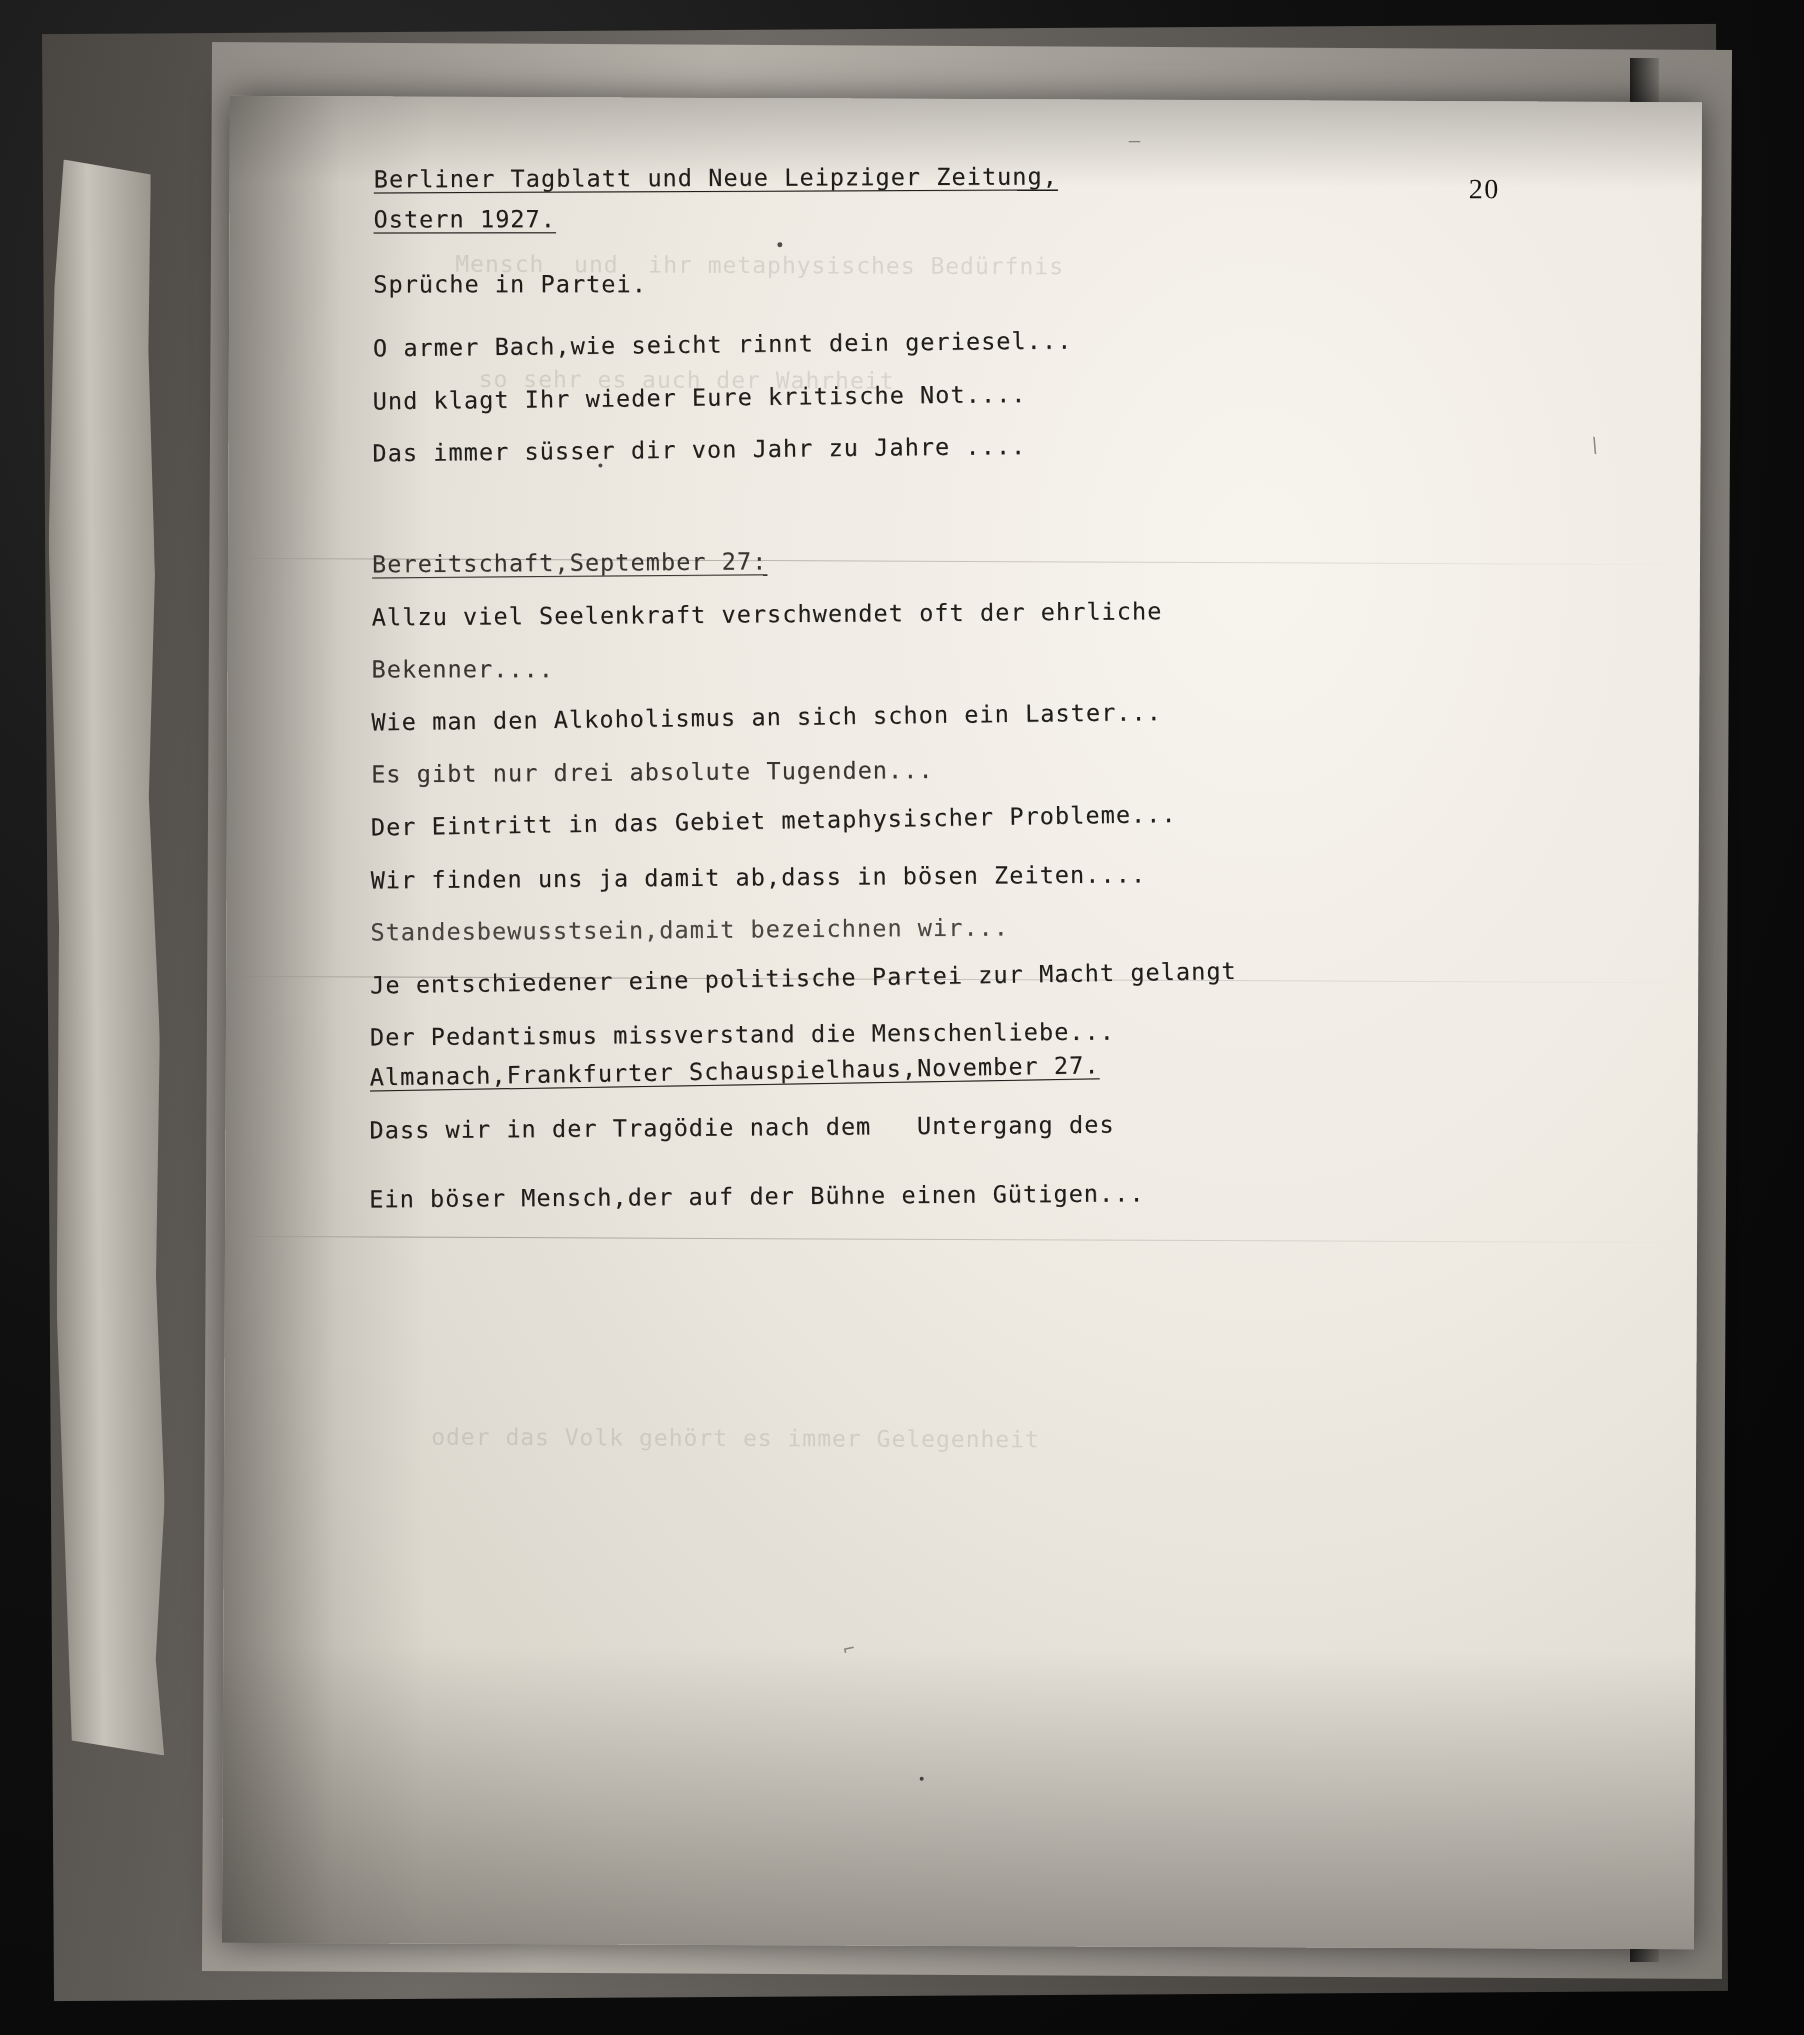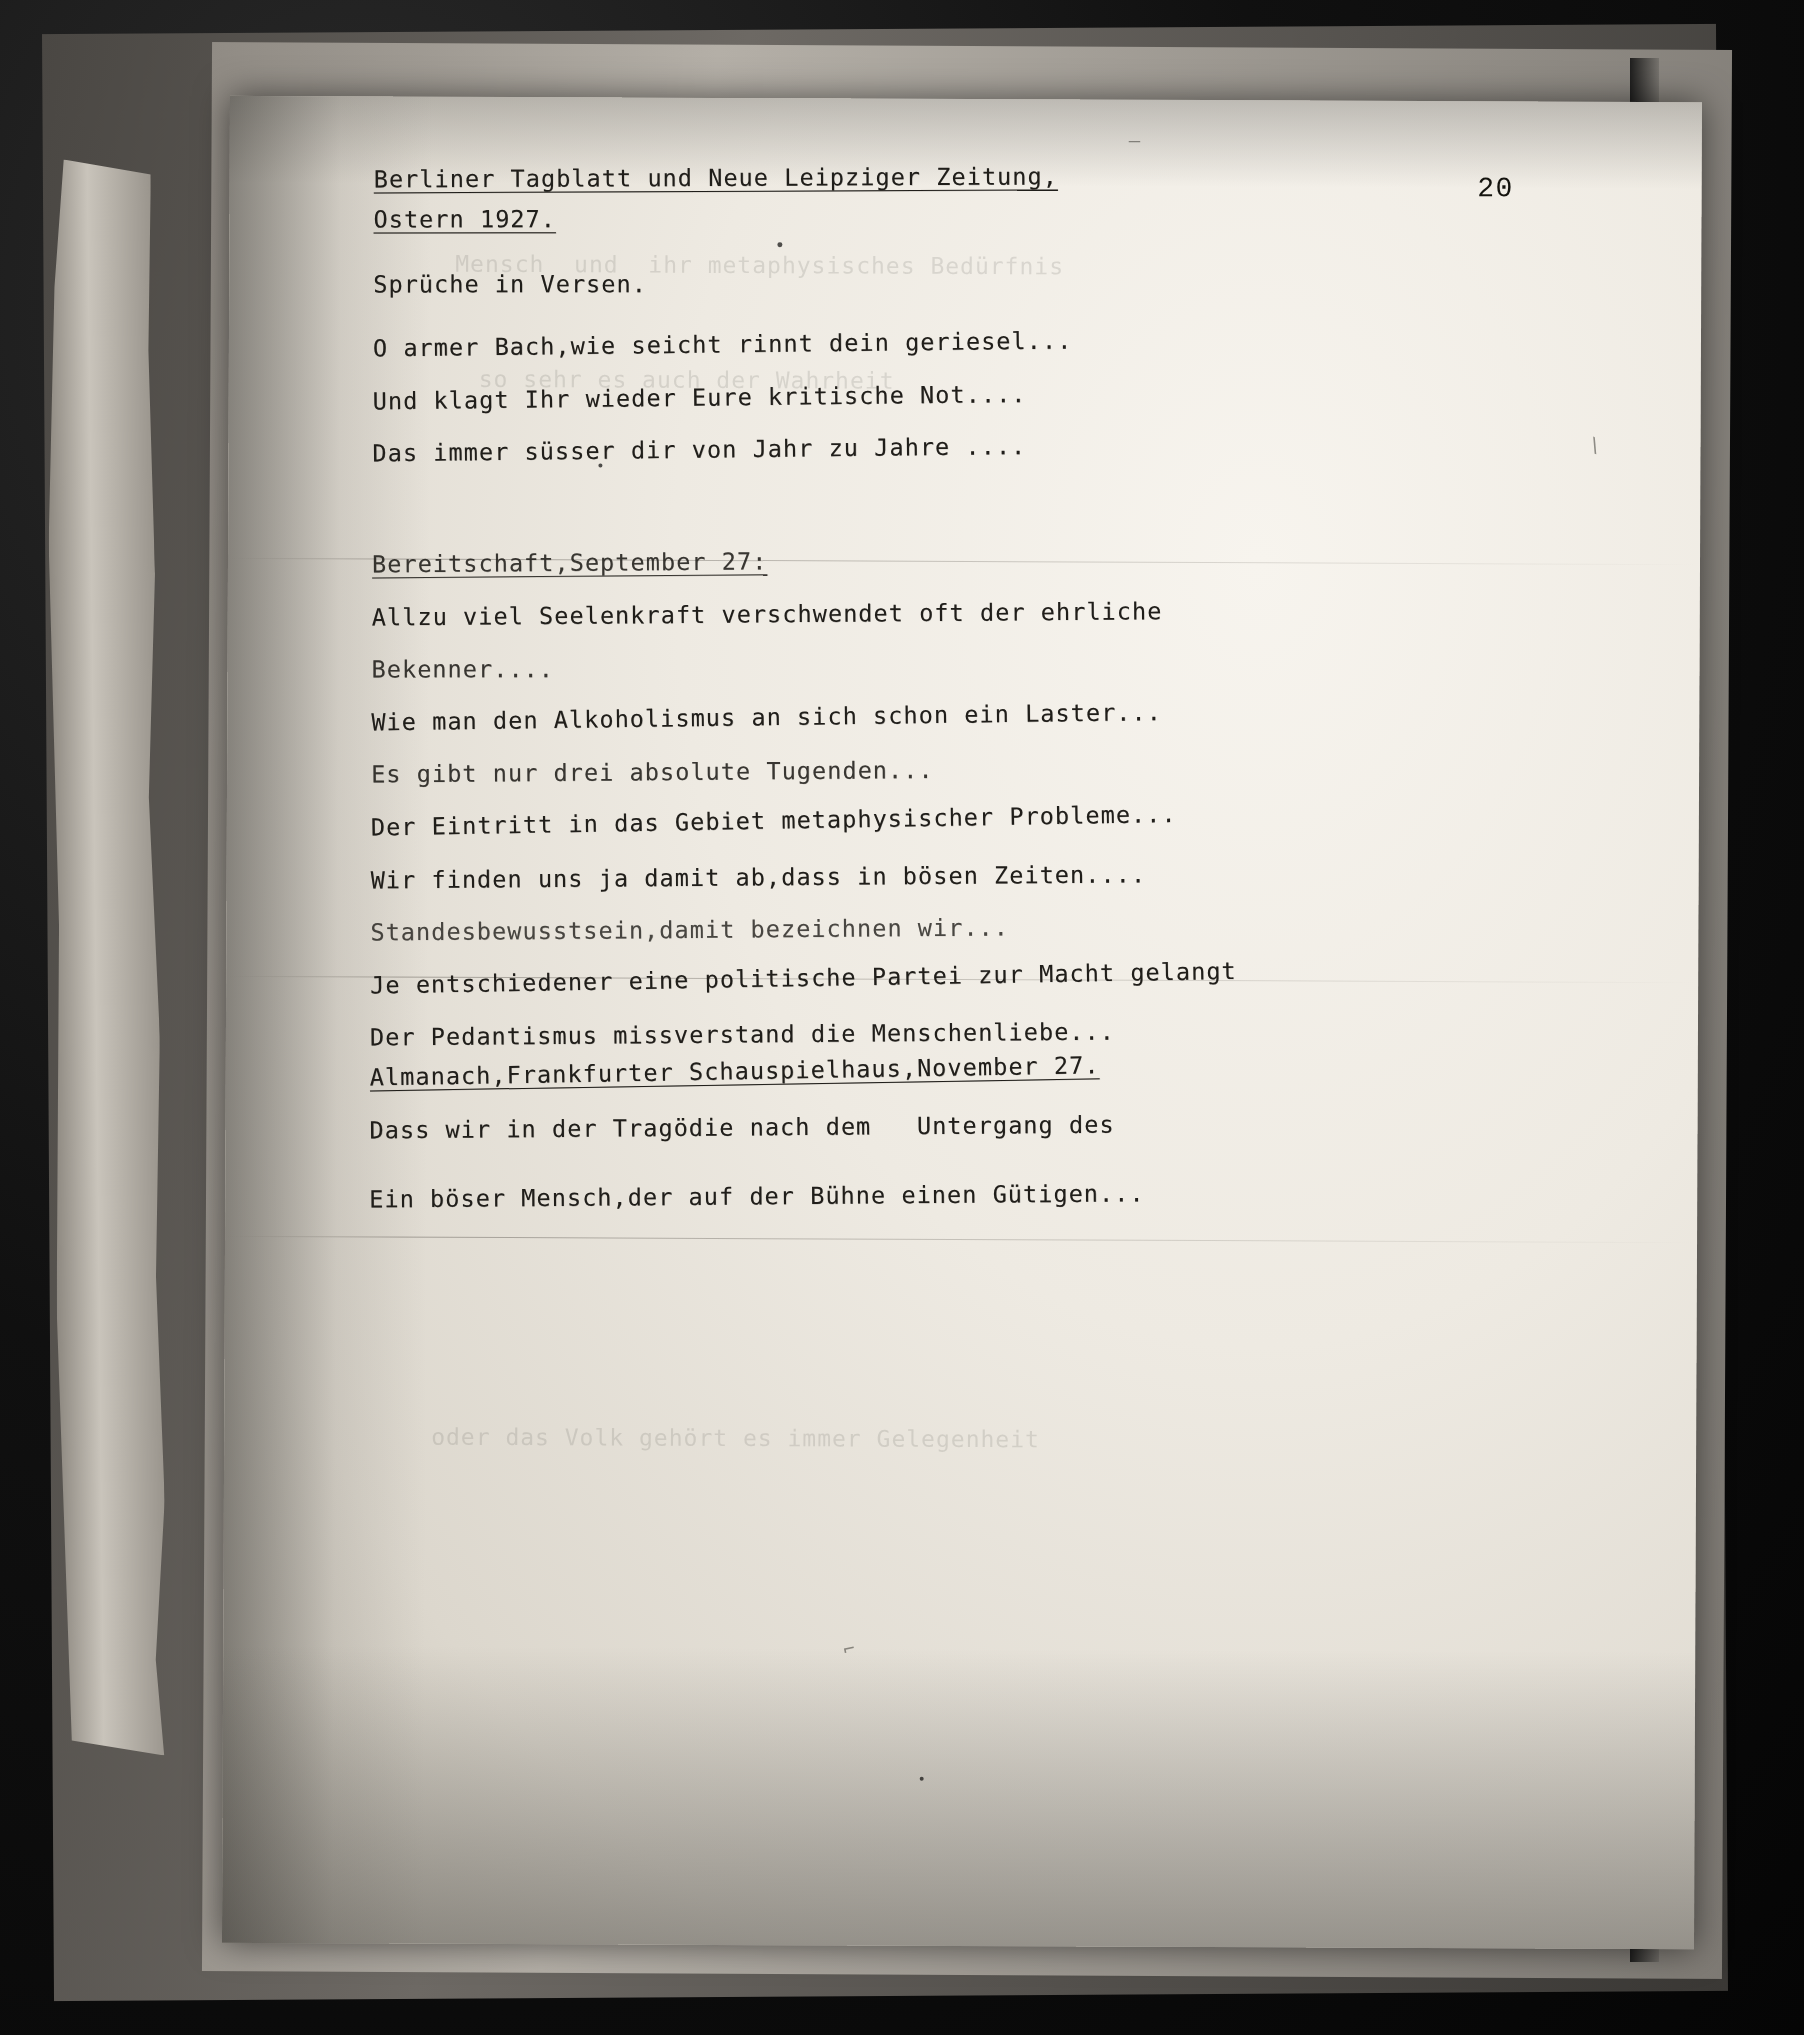--- a/index.html
+++ b/index.html
@@ -119,26 +119,26 @@
     position: absolute;
     left: 144px;
     top: 72px;
     width: 1270px;
     color: #1d1b18;
     font-size: 23.6px;
     letter-spacing: 1px;
   }
   .folio {
     position: absolute;
-    right: 188px;
+    right: 202px;
     top: 72px;
     font-size: 28px;
     letter-spacing: 1.4px;
     color: #15140f;
-    font-family: Liberation Mono, monospace;
+    font-family: Liberation Serif, serif;
   }
   .line {
     white-space: pre;
     line-height: 1.0;
     margin: 0;
     color: #201e1a;
     text-shadow: 0.3px 0.3px 0 rgba(40,38,34,0.35);
   }
   .blk { margin-bottom: 0; }
   .underline {
@@ -211,21 +211,21 @@
   <div class="typed">
 
     <div class="blk">
       <p class="line underline tilt-a">Berliner Tagblatt und Neue Leipziger Zeitung,</p>
       <div class="sp-sm"></div>
       <p class="line underline tilt-f">Ostern 1927.</p>
     </div>
 
     <div class="sp-lg"></div>
 
-    <p class="line tilt-f">Sprüche in Versen.</p>
+    <p class="line tilt-f">Sprüche in Partei.</p>
 
     <div class="sp-lg"></div>
 
     <div class="blk">
       <p class="line tilt-b">O armer Bach,wie seicht rinnt dein geriesel...</p>
       <div class="sp-md"></div>
       <p class="line tilt-b">Und klagt Ihr wieder Eure kritische Not....</p>
       <div class="sp-md"></div>
       <p class="line tilt-b">Das immer süsser dir von Jahr zu Jahre ....</p>
     </div>

